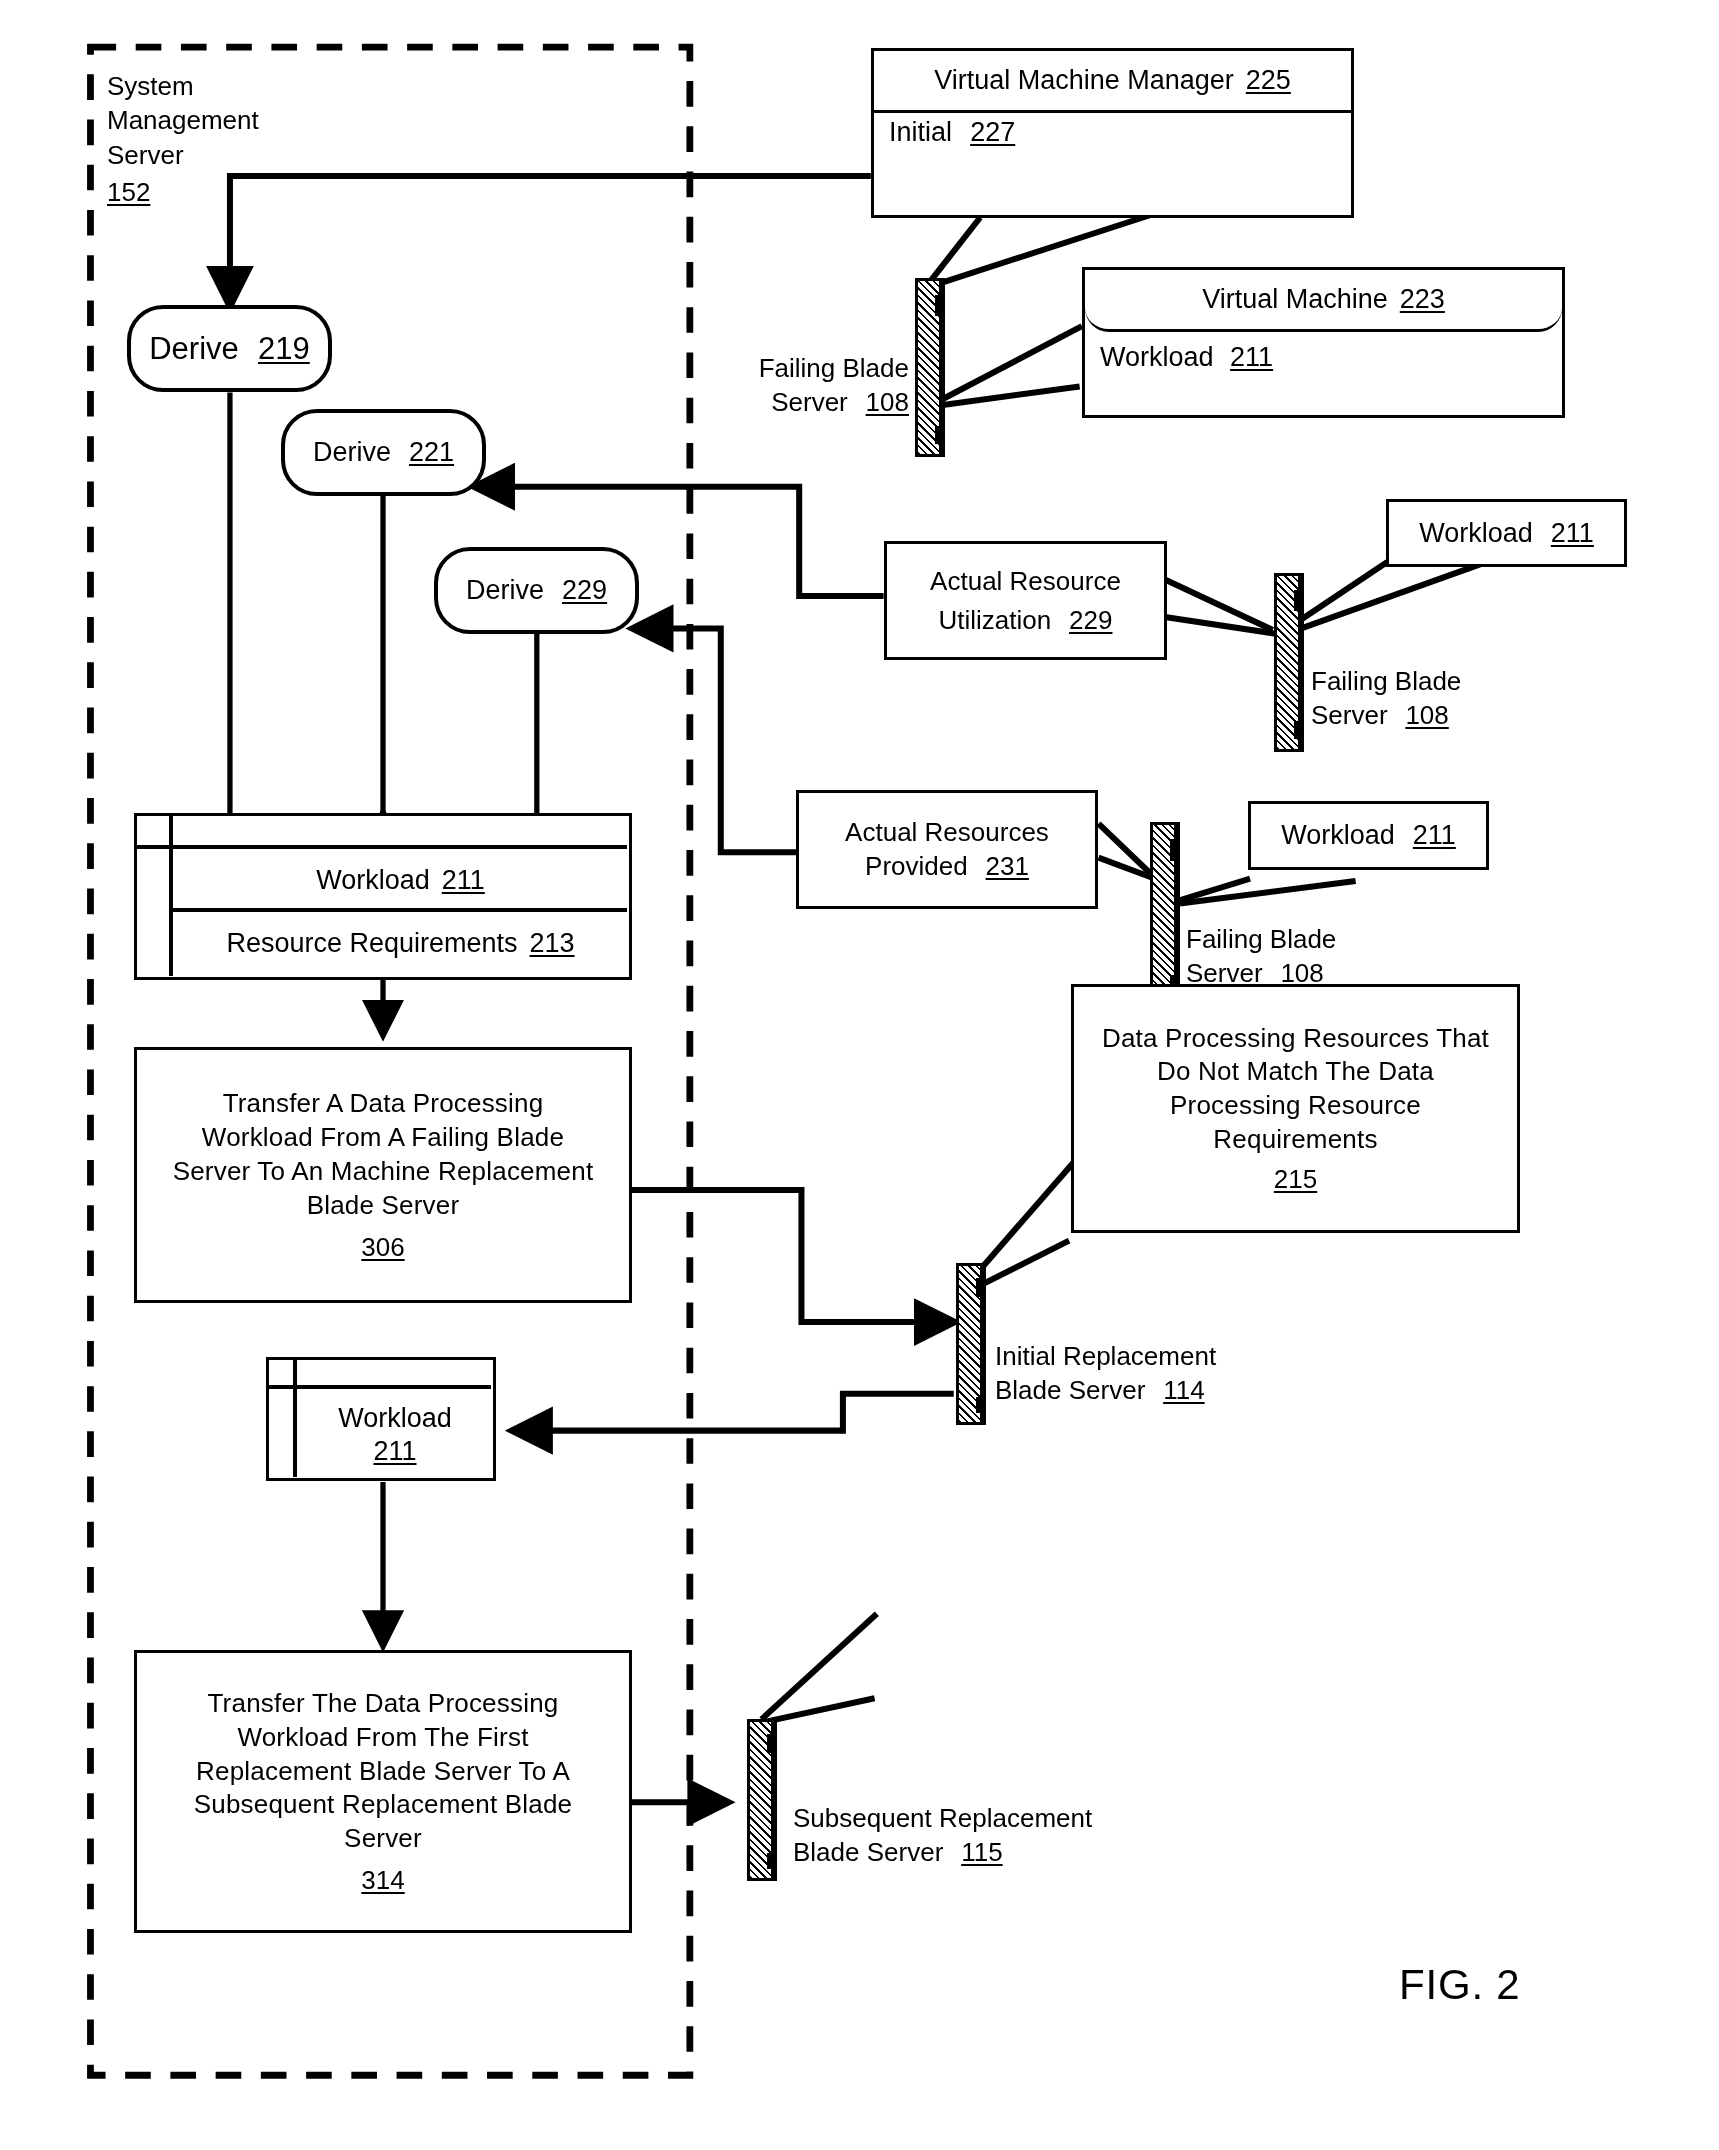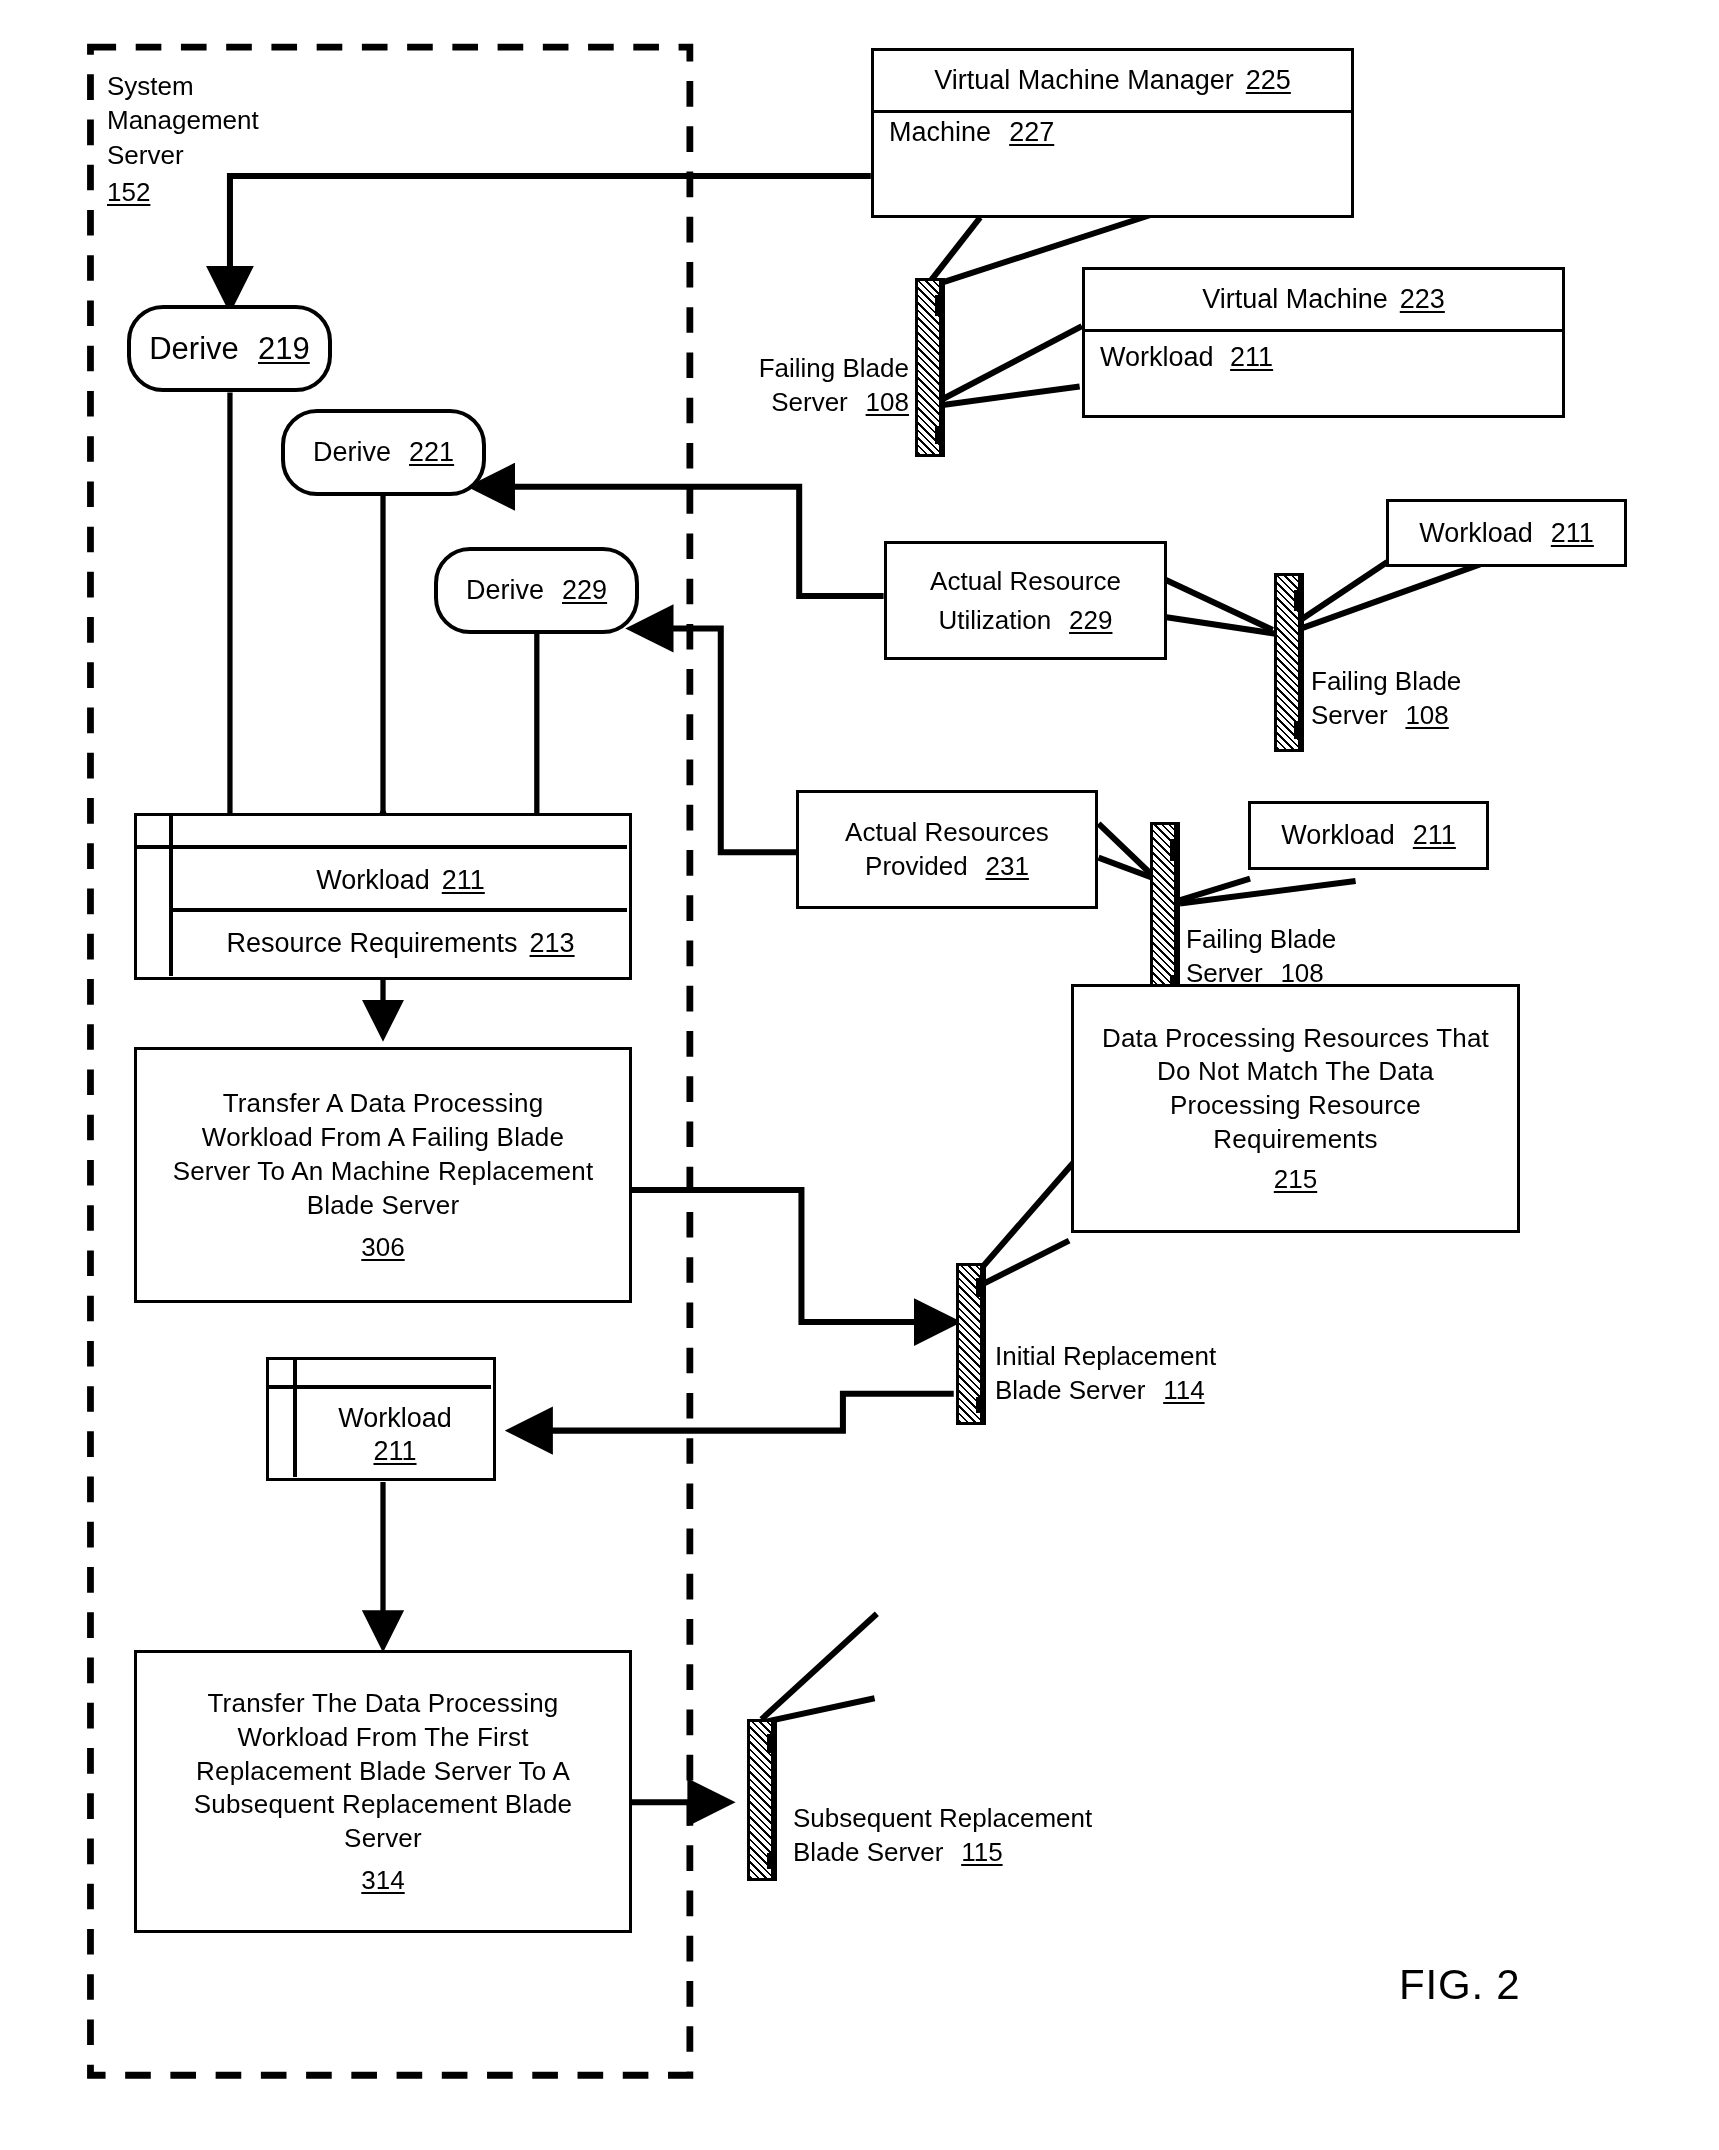--- a/index.html
+++ b/index.html
@@ -178,29 +178,29 @@
   </div>
 
   <div class="node boxed" style="left:871px; top:48px; width:483px; height:170px;">
     <div style="position:absolute; left:0; top:0; right:0; height:59px;
                 display:flex; align-items:center; justify-content:center;
                 border-bottom:3.8px solid #000; font-size:27px;">
       <span>Virtual Machine Manager</span>
       <span class="ref" style="margin-left:12px;">225</span>
     </div>
     <div style="position:absolute; left:15px; top:66px; font-size:27px;">
-      <span>Machine</span>
+      <span>Initial</span>
       <span class="ref" style="margin-left:10.6px;">227</span>
     </div>
   </div>
 
   <div class="node boxed" style="left:1082px; top:267px; width:483px; height:151px;">
     <div style="position:absolute; left:0; top:0; right:0; height:59px;
                 display:flex; align-items:center; justify-content:center;
-                border-bottom:3.8px solid #000; font-size:27px;">
+                border-bottom:3.8px solid #000; font-size:27px;border-radius:24px;">
       <span>Virtual Machine</span>
       <span class="ref" style="margin-left:12px;">223</span>
     </div>
     <div style="position:absolute; left:15px; top:72px; font-size:27px;">
       <span>Workload</span>
       <span class="ref" style="margin-left:9px;">211</span>
     </div>
   </div>
 
   <div class="node pill ctr" style="left:127px; top:305px; width:205px; height:87px;">

